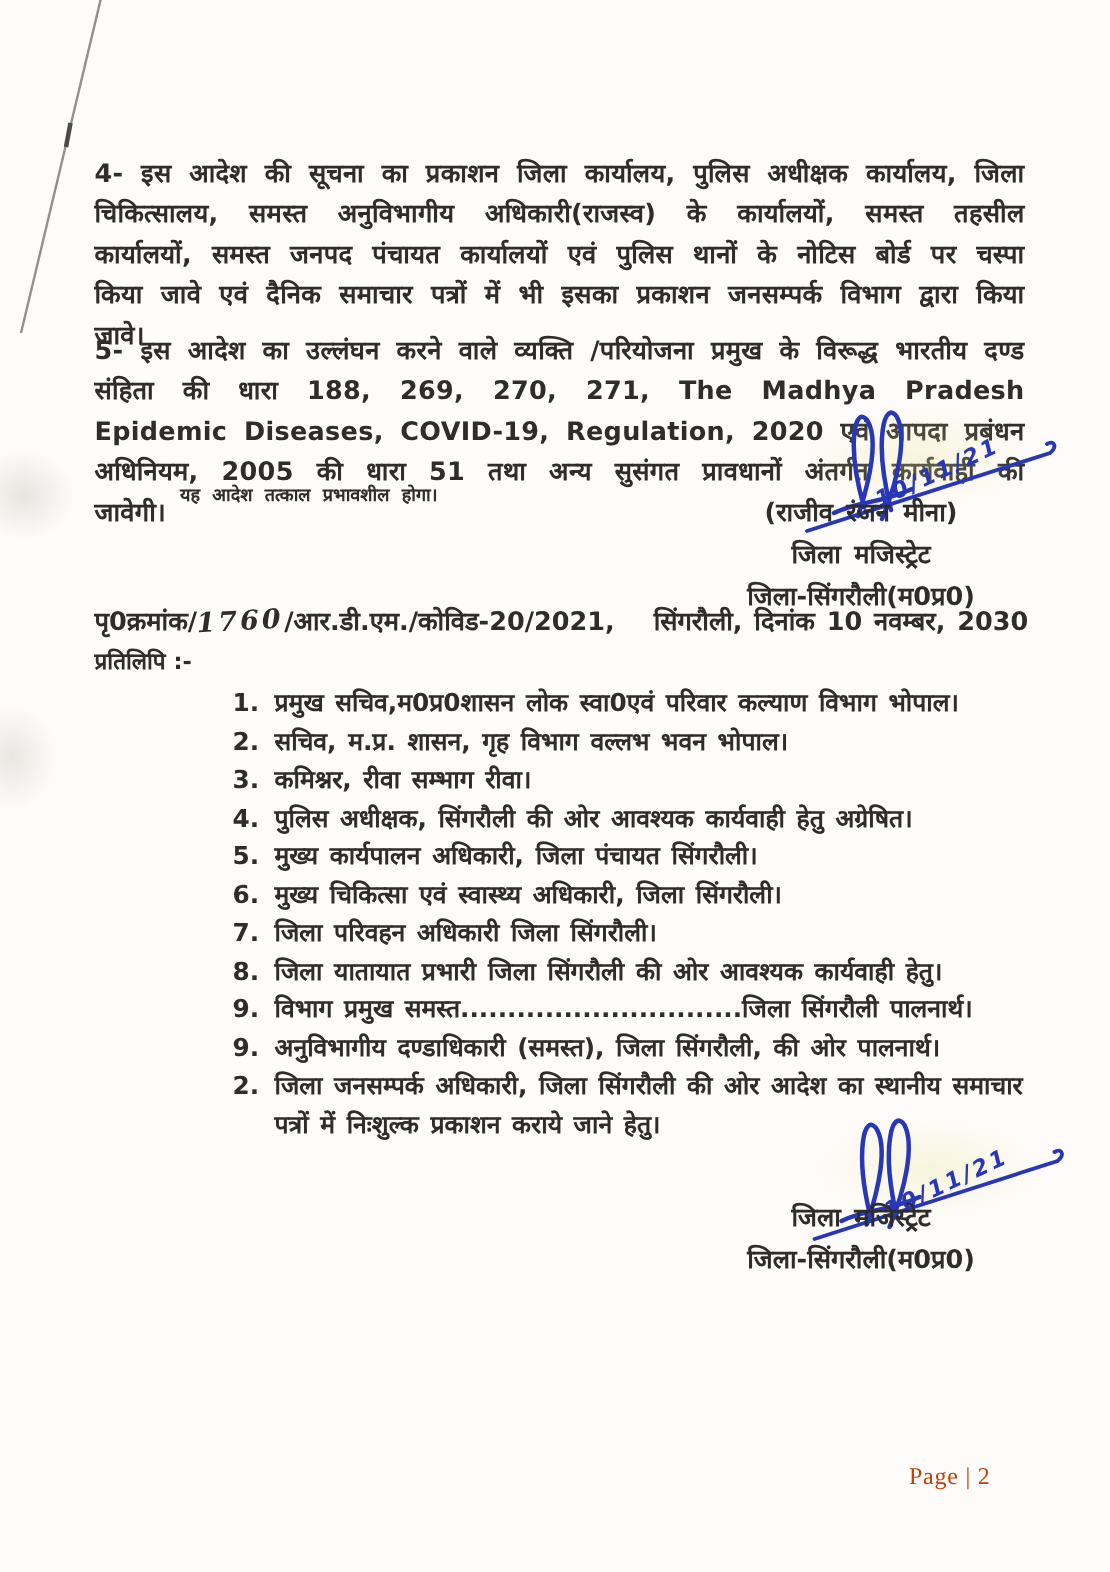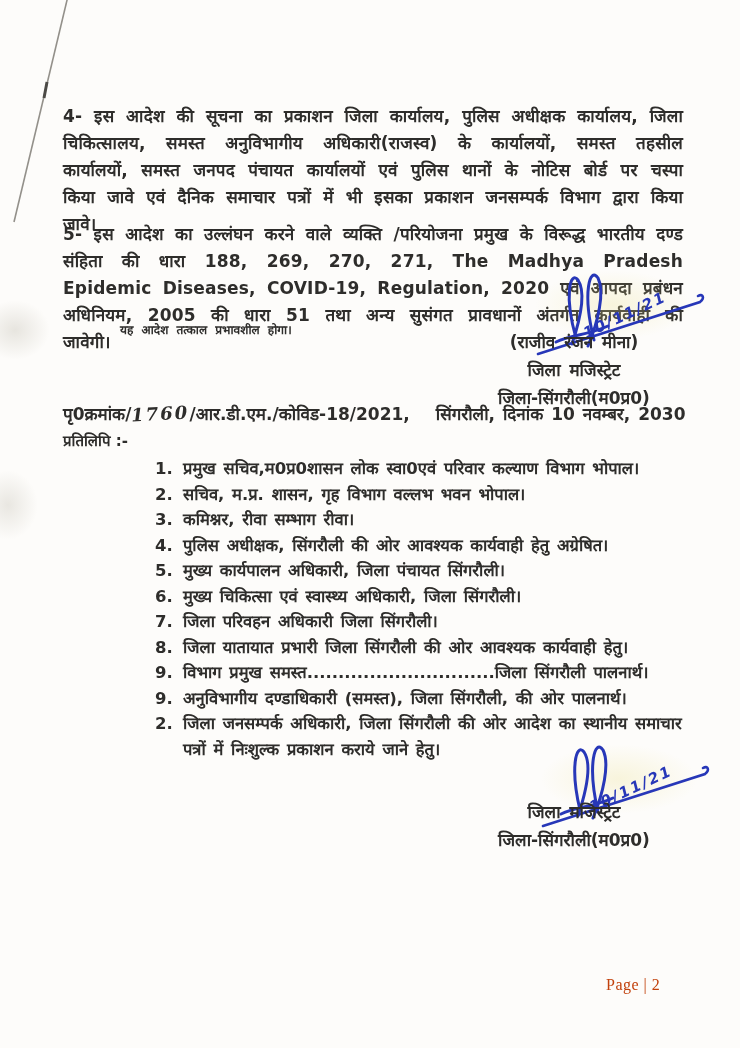--- a/index.html
+++ b/index.html
@@ -111,21 +111,21 @@
     <span class="sig-date">10/11/21</span>
   </div>
 
   <div class="sign-block" id="sign-block-top">
     <div>(राजीव रंजन मीना)</div>
     <div>जिला मजिस्ट्रेट</div>
     <div>जिला-सिंगरौली(म0प्र0)</div>
   </div>
 
   <div class="ref-line">
-    <span>पृ0क्रमांक/</span><span class="hand">1760</span><span>/आर.डी.एम./कोविड-18/2021,</span><span class="ref-gap"></span><span>सिंगरौली, दिनांक 10 नवम्बर, 2030</span>
+    <span>पृ0क्रमांक/</span><span class="hand">1760</span><span>/आर.डी.एम./कोविड-20/2021,</span><span class="ref-gap"></span><span>सिंगरौली, दिनांक 10 नवम्बर, 2030</span>
   </div>
 
   <div class="copy-label">प्रतिलिपि :-</div>
 
   <ol class="copy-list">
     <li>
         <span class="num">1.</span>
         <span class="txt">प्रमुख सचिव,म0प्र0शासन लोक स्वा0एवं परिवार कल्याण विभाग भोपाल।</span>
       </li>
     <li>

